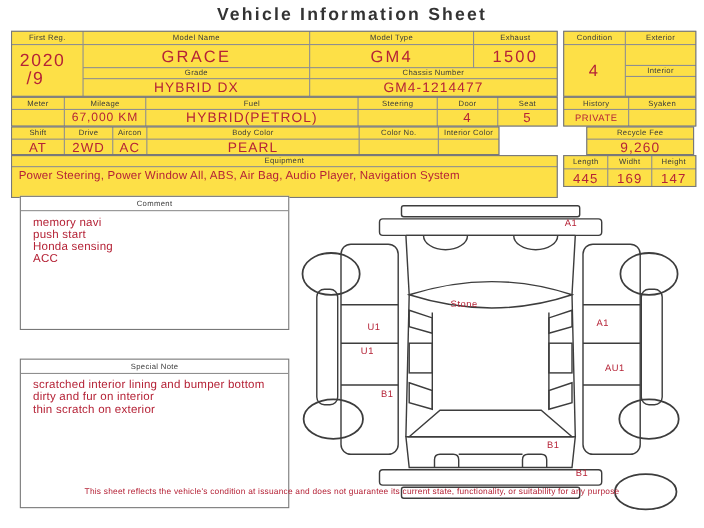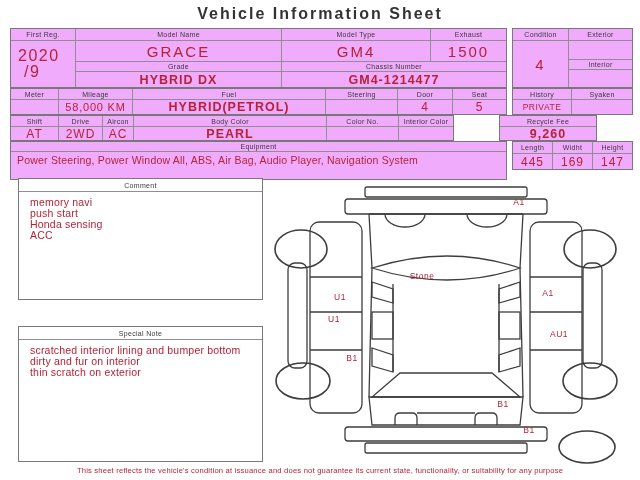--- a/index.html
+++ b/index.html
@@ -2,39 +2,39 @@
 <html><head>
 <meta charset="utf-8">
 <style>
   html,body{margin:0;padding:0;background:#fff;}
   .sheet{position:relative;width:640px;height:480px;background:#ffffff;
          font-family:"Liberation Sans","DejaVu Sans",sans-serif;overflow:hidden;}
   .title{position:absolute;top:5px;left:0;width:640px;text-align:center;
          font-size:16px;font-weight:bold;letter-spacing:2px;color:#333;}
   
   .box{position:absolute;display:grid;gap:1px;background:#8f8f8f;border:1px solid #787878;box-sizing:border-box;}
-  .cell{background:#f0abfc;display:flex;align-items:center;justify-content:center;overflow:hidden;}
+  .cell{background:#fde047;display:flex;align-items:center;justify-content:center;overflow:hidden;}
   .lbl{font-size:7px;color:#3a3a3a;letter-spacing:0.3px;white-space:nowrap;}
   .val{color:#b52337;white-space:nowrap;}
   .v16{font-size:15px;letter-spacing:2px;}
-  .v13{font-size:12.5px;letter-spacing:1px;font-weight:bold;}
+  .v13{font-size:12.5px;letter-spacing:1px;}
   .v12{font-size:12px;letter-spacing:1px;}
   .v11{font-size:11px;letter-spacing:0.8px;}
   .v9{font-size:8.5px;letter-spacing:0.5px;}
   .firstreg{flex-direction:column;align-items:flex-start;justify-content:center;
             padding-left:7px;font-size:16px;letter-spacing:1.5px;line-height:16px;}
   .firstreg .fr2{margin-left:6px;}
   .equip-val{justify-content:flex-start;align-items:flex-start;padding:2px 0 0 6px;
              font-size:10.5px;letter-spacing:0.2px;white-space:normal;line-height:12px;}
   .plainbox{position:absolute;border:1px solid #787878;box-sizing:border-box;background:#fff;}
   .plainbox .hdr{height:12px;border-bottom:1px solid #8f8f8f;display:flex;align-items:center;
                  justify-content:center;font-size:7px;color:#3a3a3a;letter-spacing:0.3px;}
   .notes{padding:5px 14px 0 11px;color:#b52337;font-size:10.5px;line-height:11px;letter-spacing:0.2px;}
   .notes div{margin-bottom:0px;}
-  .disclaimer{position:absolute;top:466px;left:0;width:640px;text-align:center;
+  .disclaimer{position:absolute;top:442px;left:0;width:640px;text-align:center;
               color:#b52337;font-size:7.6px;letter-spacing:0.2px;}
   .diagram{position:absolute;left:272px;top:182px;}
   .diagram text{font-family:"Liberation Sans","DejaVu Sans",sans-serif;font-size:8.5px;
                 fill:#b52337;letter-spacing:0.5px;}
 </style>
 </head>
 <body>
 
 <div class="sheet">
 
@@ -59,21 +59,21 @@
   </div>
 
   <div class="box" style="left:10px;top:88px;width:497px;height:27px;grid-template-columns:47px 73px 192px 71px 54px 1fr;grid-template-rows:10px 1fr;">
     <div class="cell lbl">Meter</div>
     <div class="cell lbl">Mileage</div>
     <div class="cell lbl">Fuel</div>
     <div class="cell lbl">Steering</div>
     <div class="cell lbl">Door</div>
     <div class="cell lbl">Seat</div>
     <div class="cell val"></div>
-    <div class="cell val v11">58,000 KM</div>
+    <div class="cell val v11">67,000 KM</div>
     <div class="cell val v13">HYBRID(PETROL)</div>
     <div class="cell val"></div>
     <div class="cell val v12">4</div>
     <div class="cell val v12">5</div>
   </div>
 
   <div class="box" style="left:10px;top:115px;width:444px;height:26px;grid-template-columns:47px 43px 30px 192px 71px 1fr;grid-template-rows:10px 1fr;">
     <div class="cell lbl">Shift</div>
     <div class="cell lbl">Drive</div>
     <div class="cell lbl">Aircon</div>
@@ -102,21 +102,21 @@
     <div class="cell val" style="grid-area:4/2"></div>
   </div>
 
   <div class="box" style="left:512px;top:88px;width:121px;height:27px;grid-template-columns:58px 1fr;grid-template-rows:10px 1fr;">
     <div class="cell lbl">History</div>
     <div class="cell lbl">Syaken</div>
     <div class="cell val v9">PRIVATE</div>
     <div class="cell val"></div>
   </div>
 
-  <div class="box" style="left:499px;top:115px;width:98px;height:26px;grid-template-columns:1fr;grid-template-rows:10px 1fr;">
+  <div class="box" style="left:533px;top:115px;width:98px;height:26px;grid-template-columns:1fr;grid-template-rows:10px 1fr;">
     <div class="cell lbl">Recycle Fee</div>
     <div class="cell val v13">9,260</div>
   </div>
 
   <div class="box" style="left:512px;top:141px;width:121px;height:29px;grid-template-columns:1fr 1fr 1fr;grid-template-rows:11px 1fr;">
     <div class="cell lbl">Length</div>
     <div class="cell lbl">Widht</div>
     <div class="cell lbl">Height</div>
     <div class="cell val v12">445</div>
     <div class="cell val v12">169</div>

